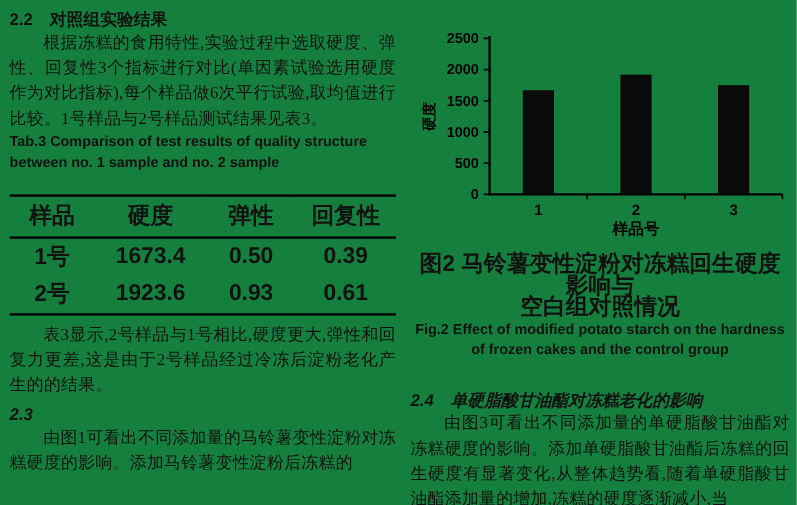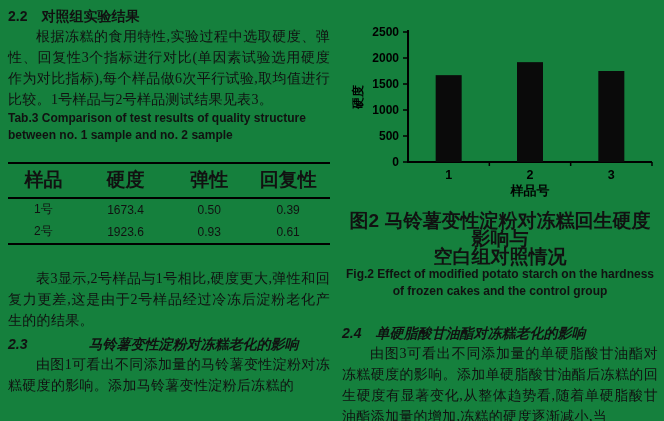--- a/index.html
+++ b/index.html
@@ -49,28 +49,28 @@
     border-bottom:2px solid #000;
     font-family:"Liberation Sans","DejaVu Sans",sans-serif;
   }
   table.results th{
     font-size:19px;font-weight:700;
     padding:3px 0 4px 0;
     border-bottom:2px solid #000;
     text-align:center;
   }
   table.results td{
-    font-size:12px;font-weight:400;
+    font-size:19px;font-weight:700;
     padding:2px 0 3px 0;
     text-align:center;
   }
   .c0{width:22%}.c1{width:29%}.c2{width:23%}.c3{width:26%}
 
-  .after-table{margin-top:23px;}
-  .heading-gap{margin-top:3px;gap:47px;}
+  .after-table{margin-top:6px;}
+  .heading-gap{margin-top:3px;}
 
   .chart-wrap{margin-top:16px;height:190px;}
   .fig-caption-zh{
     font-family:"Liberation Sans","DejaVu Sans",sans-serif;
     font-weight:700;font-size:19px;line-height:18px;
     text-align:center;
   }
   .fig-caption-en{
     font-family:"Liberation Sans","DejaVu Sans",sans-serif;
     font-weight:700;font-size:12px;line-height:17px;
@@ -117,21 +117,20 @@
           <td>0.93</td>
           <td>0.61</td>
         </tr>
       </tbody>
     </table>
 
     <p class="para after-table">表3显示,2号样品与1号相比,硬度更大,弹性和回复力更差,这是由于2号样品经过冷冻后淀粉老化产生的的结果。</p>
 
     <div class="sec-heading italic heading-gap">
       <span class="num">2.3</span>
-      <span>马铃薯变性淀粉对冻糕老化的影响</span>
     </div>
 
     <p class="para">由图1可看出不同添加量的马铃薯变性淀粉对冻糕硬度的影响。添加马铃薯变性淀粉后冻糕的</p>
   </div>
 
   <div class="col col-right">
 
     <div class="chart-wrap" id="chart"><svg width="316" height="190">
           <line x1="66" y1="8" x2="66" y2="140" stroke="#000000" stroke-width="2"></line>
           <line x1="65" y1="140" x2="310" y2="140" stroke="#000000" stroke-width="2"></line>

